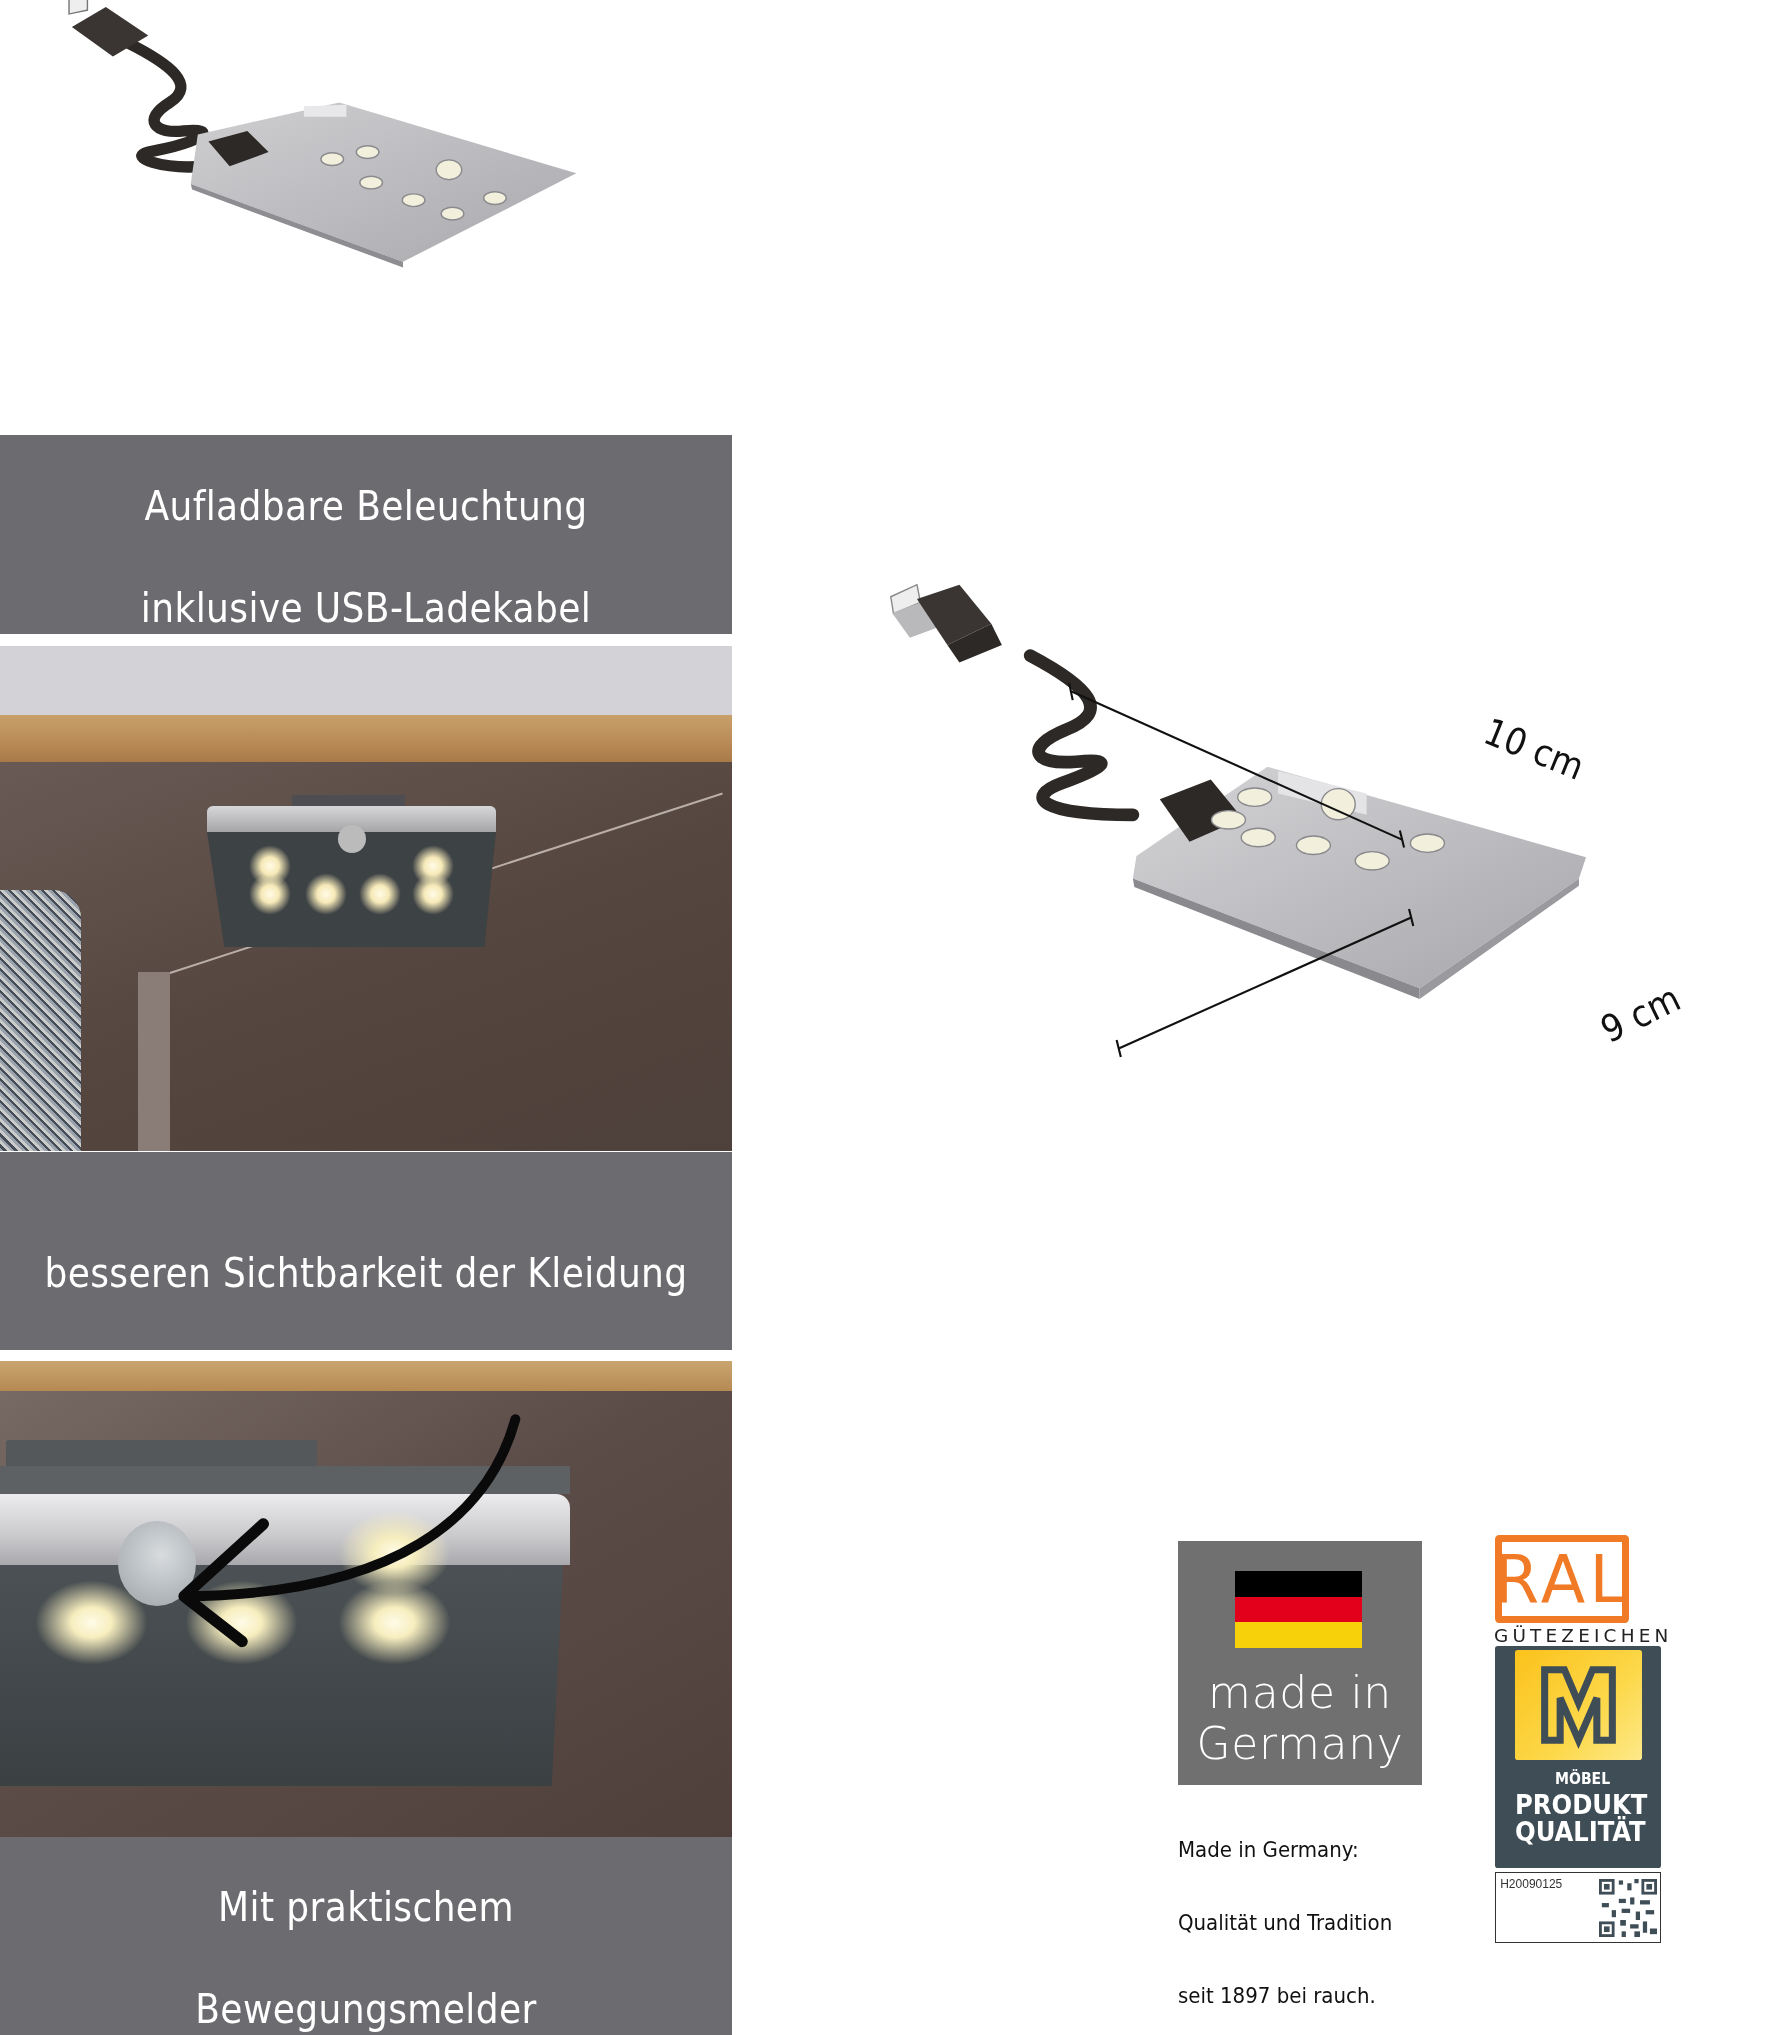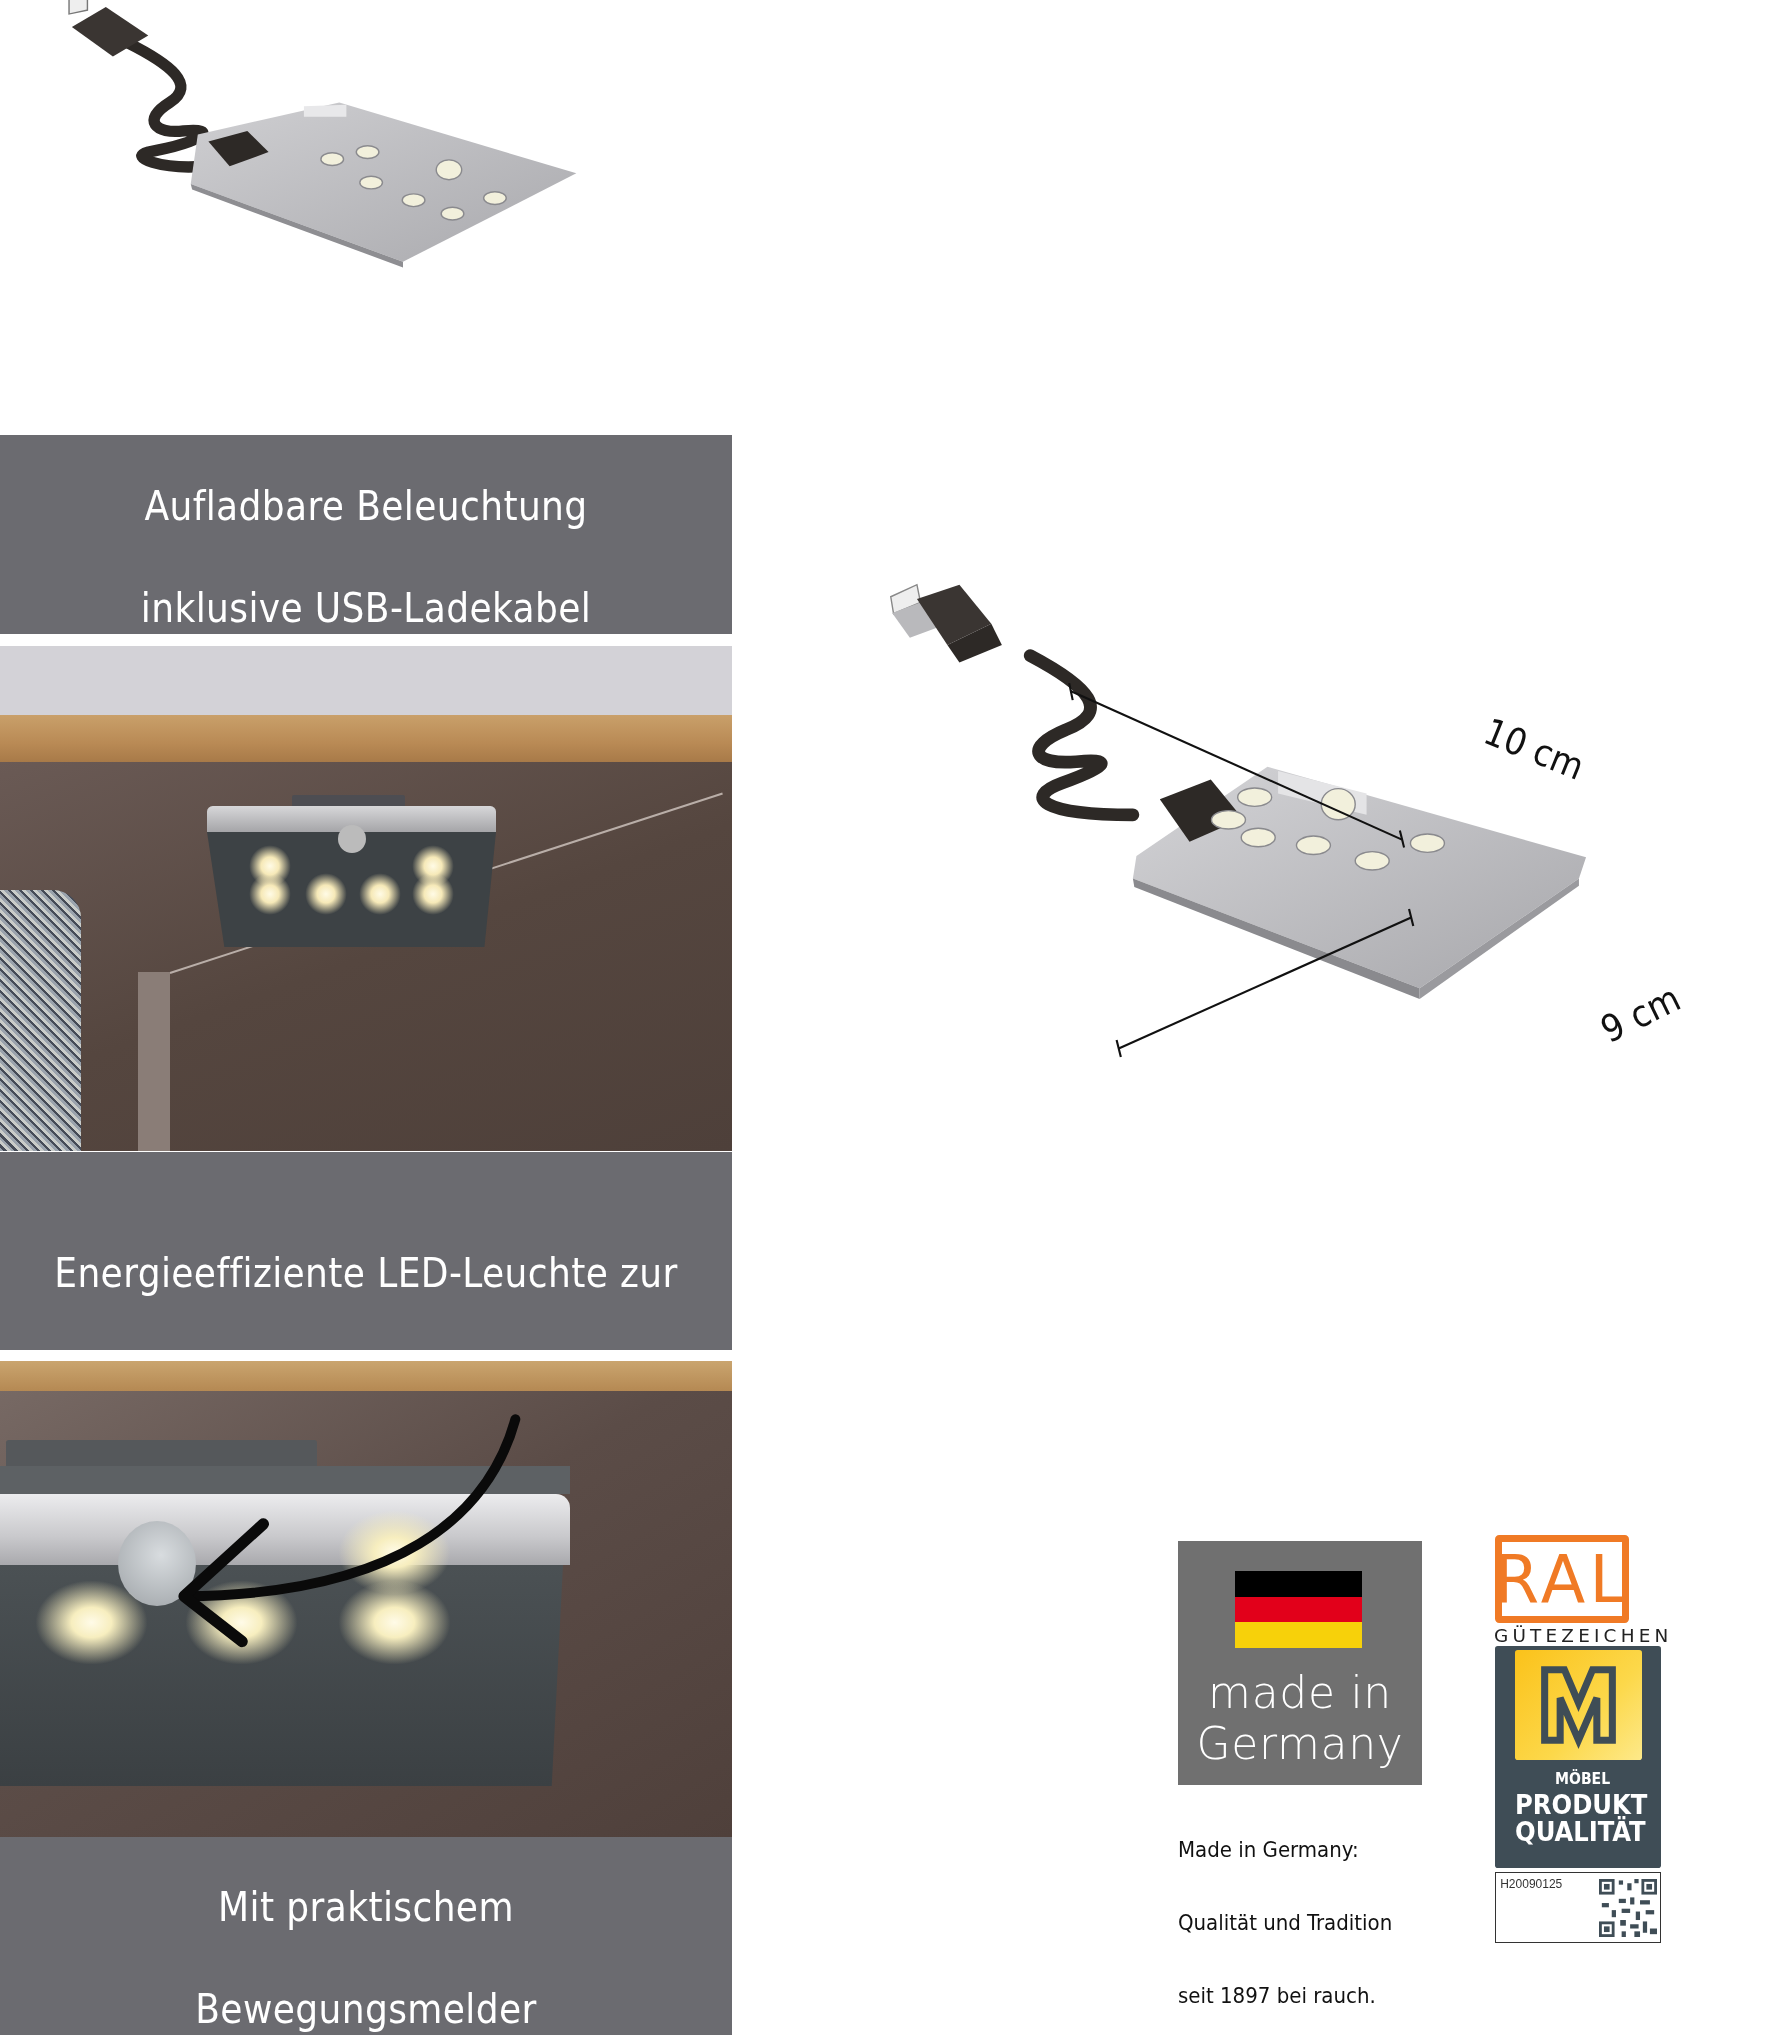--- a/index.html
+++ b/index.html
@@ -79,21 +79,21 @@
     <div class="abs" style="left:42px;top:50px;width:42px;height:42px;border-radius:50%;background:radial-gradient(circle,#fffbe6 0,#f6e9b8 30%,rgba(246,233,184,0) 70%);"></div>
     <div class="abs" style="left:42px;top:78px;width:42px;height:42px;border-radius:50%;background:radial-gradient(circle,#fffbe6 0,#f6e9b8 30%,rgba(246,233,184,0) 70%);"></div>
     <div class="abs" style="left:98px;top:78px;width:42px;height:42px;border-radius:50%;background:radial-gradient(circle,#fffbe6 0,#f6e9b8 30%,rgba(246,233,184,0) 70%);"></div>
     <div class="abs" style="left:152px;top:78px;width:42px;height:42px;border-radius:50%;background:radial-gradient(circle,#fffbe6 0,#f6e9b8 30%,rgba(246,233,184,0) 70%);"></div>
     <div class="abs" style="left:205px;top:50px;width:42px;height:42px;border-radius:50%;background:radial-gradient(circle,#fffbe6 0,#f6e9b8 30%,rgba(246,233,184,0) 70%);"></div>
     <div class="abs" style="left:205px;top:78px;width:42px;height:42px;border-radius:50%;background:radial-gradient(circle,#fffbe6 0,#f6e9b8 30%,rgba(246,233,184,0) 70%);"></div>
   </div>
 </div>
 
 <div class="bar" style="top:1152px;height:198px;">
-  <span>Energieeffiziente LED-Leuchte zur</span>
+  <span>besseren Sichtbarkeit der Kleidung</span>
 </div>
 
 <div class="photo" style="top:1361px;height:476px;background:#5a4a45;">
   <div class="abs" style="left:0;top:0;width:732px;height:30px;background:linear-gradient(180deg,#caa56f,#b58953);"></div>
   <div class="abs" style="left:0;top:30px;width:732px;height:446px;background:linear-gradient(150deg,#776964 0%,#5b4c47 45%,#4f403b 100%);"></div>
   <div class="abs" style="left:5.7px;top:79px;width:311px;height:30px;background:#55585b;border-radius:2.8px;"></div>
   <div class="abs" style="left:0;top:105px;width:570px;height:28px;background:#5d6164;"></div>
   <div class="abs" style="left:0;top:133px;width:570px;height:71px;background:linear-gradient(180deg,#ececee,#c9c9cc 60%,#a9a9ad);border-radius:0 14px 0 0;"></div>
   <div class="abs" style="left:0;top:204px;width:563px;height:221px;background:linear-gradient(180deg,#4b5154,#3b4043);clip-path:polygon(0 0,100% 0,98% 100%,0 100%);"></div>
   <div class="abs" style="left:118px;top:160px;width:78px;height:85px;border-radius:50%;background:radial-gradient(circle at 55% 40%,#d8dcdf,#9da2a6);"></div>

